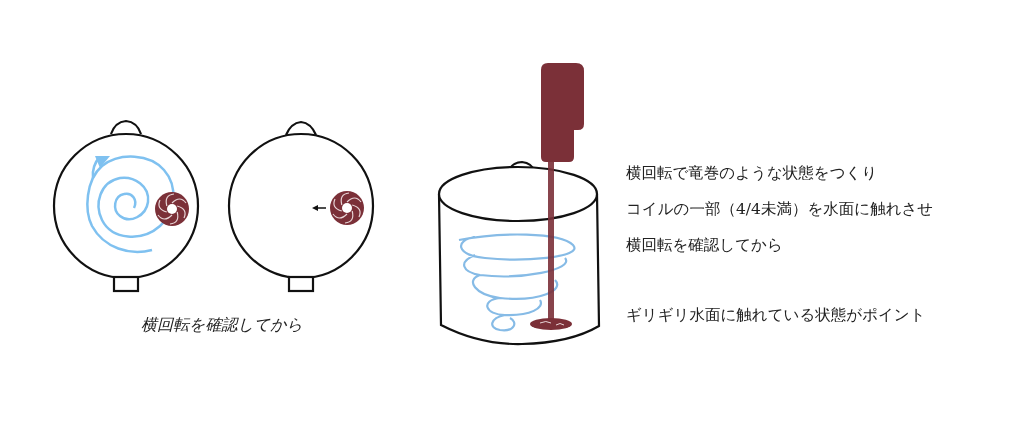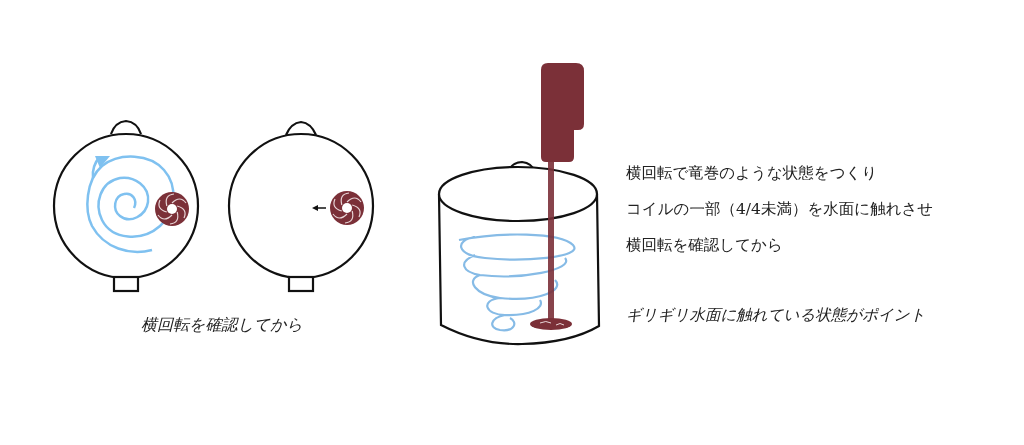--- a/index.html
+++ b/index.html
@@ -78,14 +78,14 @@
 
 <div class="caption" style="left:52px; top:312px; width:340px;font-style:italic;">
   <div>横回転を確認してから</div>
 </div>
 
 <div class="notes">
   <div>横回転で竜巻のような状態をつくり</div>
   <div>コイルの一部（4/4未満）を水面に触れさせ</div>
   <div>横回転を確認してから</div>
   <div class="gap"></div>
-  <div style="margin-top:-6px;font-style:italic;">ギリギリ水面に触れている状態がポイント</div>
+  <div style="margin-top:-6px;">ギリギリ水面に触れている状態がポイント</div>
 </div>
 
 </body></html>

